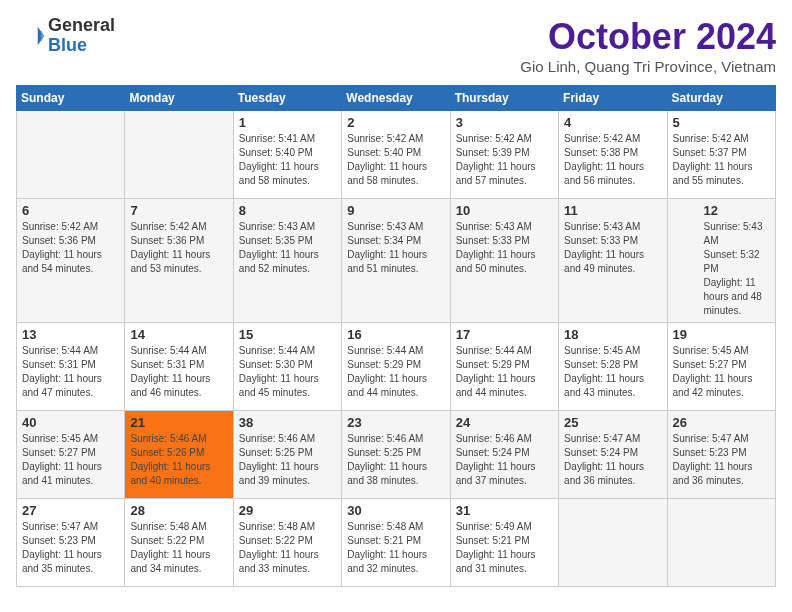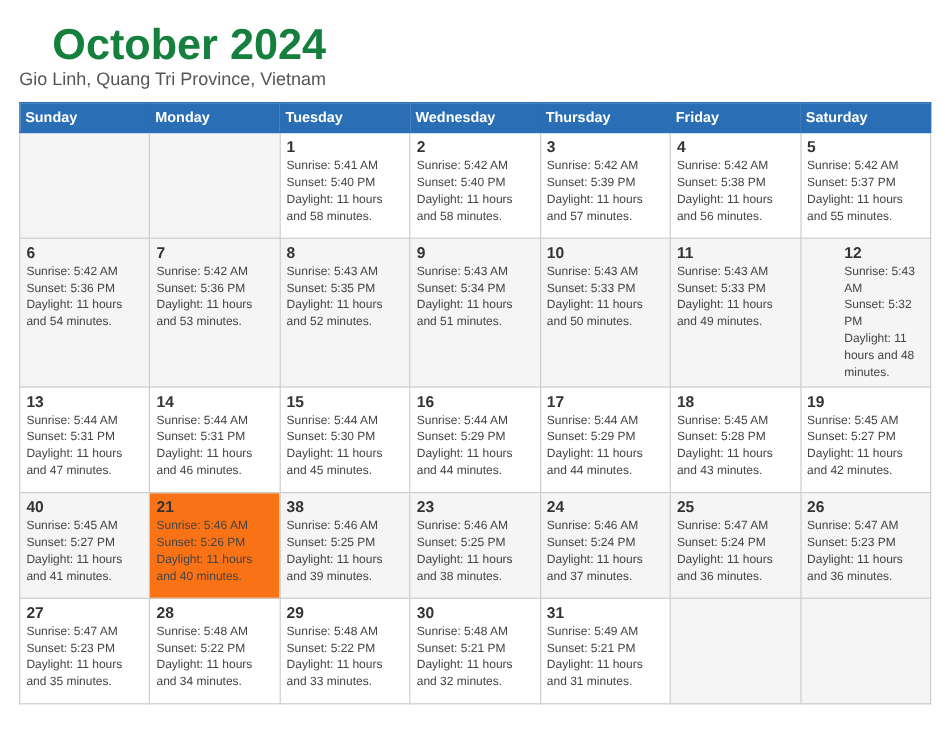--- a/index.html
+++ b/index.html
@@ -29,21 +29,21 @@
     .logo-icon {
       width: 28px;
       height: 28px;
     }
     .title-block {
       text-align: right;
     }
     .title-month {
       font-size: 36px;
       font-weight: bold;
-      color: #15803d;
+      color: #4c1d95;
     }
     .title-location {
       font-size: 15px;
       color: #555;
     }
     table {
       width: 100%;
       border-collapse: collapse;
       table-layout: fixed;
     }
@@ -81,20 +81,30 @@
       line-height: 1.4;
     }
     tr:nth-child(even) td:not(.empty) {
       background: #f9f9f9;
     }
   </style>
 </head>
 <body>
 
 <div class="header">
+  <div class="logo">
+    <svg class="logo-icon" viewBox="0 0 36 36">
+      <polygon points="28,6 36,18 28,30" fill="#2a6eb5"></polygon>
+      <polygon points="32,10 36,18 32,26" fill="#5a9ed6"></polygon>
+    </svg>
+    <div class="logo-text">
+      <span style="font-size:18px;font-weight:bold;color:#333;">General</span>
+      <span style="font-size:18px;font-weight:bold;color:#2a6eb5;">Blue</span>
+    </div>
+  </div>
   <div class="title-block">
     <div class="title-month">October 2024</div>
     <div class="title-location">Gio Linh, Quang Tri Province, Vietnam</div>
   </div>
 </div>
 
 <table>
   <thead>
     <tr>
     <th>Sunday</th>

